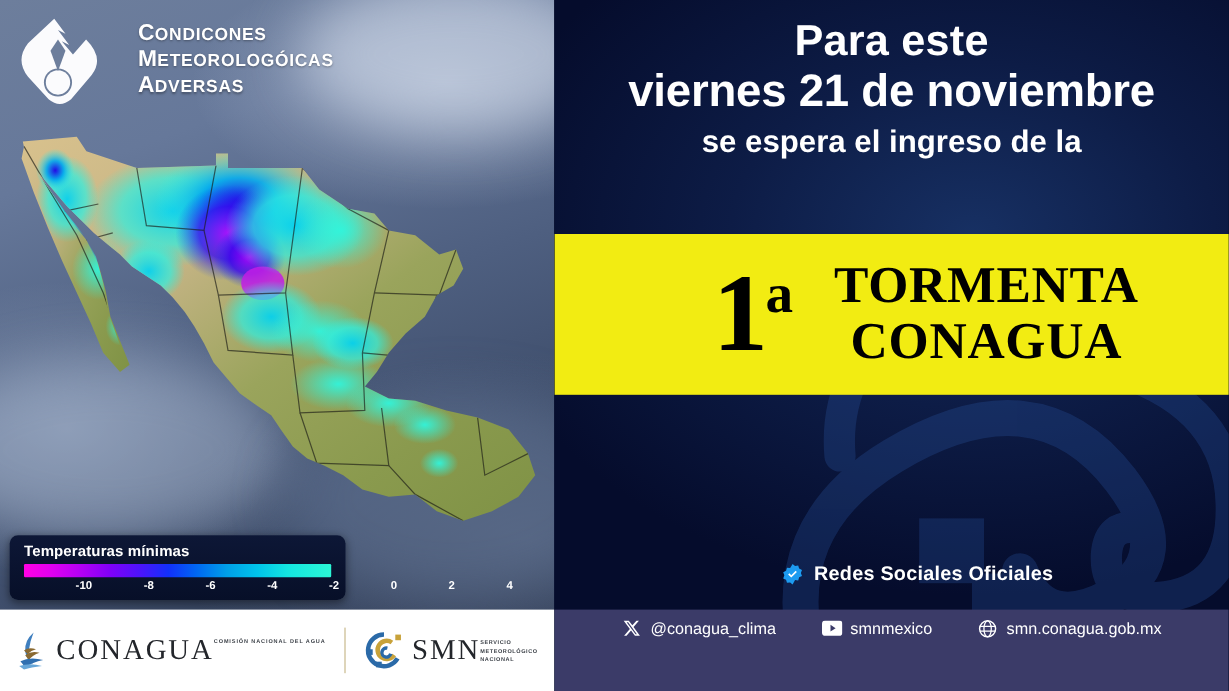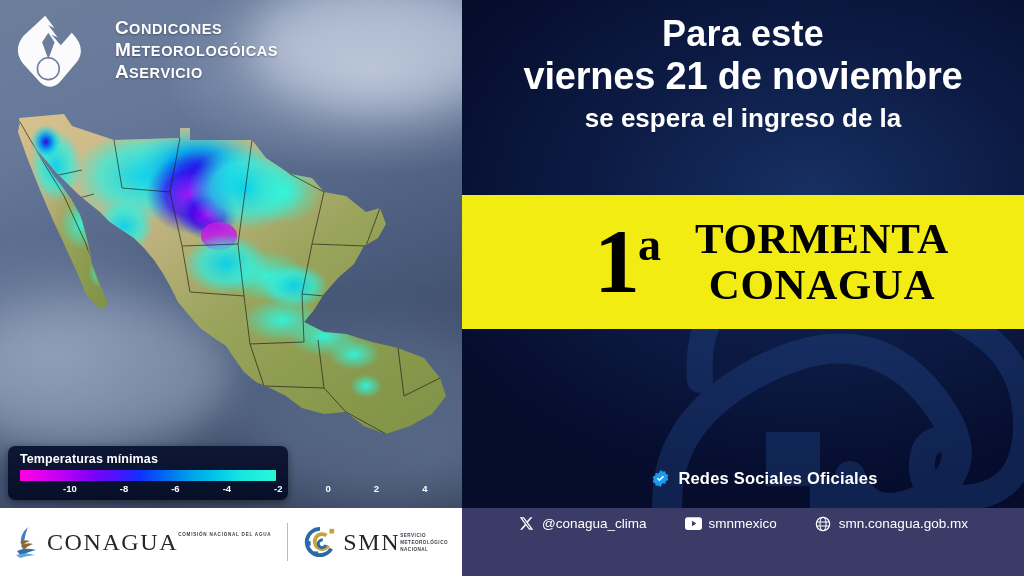--- a/index.html
+++ b/index.html
@@ -116,21 +116,21 @@
     <div id="cma-header">
       <svg id="cma-mark" viewBox="0 0 100 100">
         <path fill="#fbfbfd" d="M40 6 L52 22 L44 18 L56 34 L48 30 L60 44 L74 28 Q94 48 80 66 L58 92 Q46 102 34 92 L12 68 Q-2 50 12 32 Z"></path>
         <circle cx="44" cy="74" r="15" fill="#6d7e9c"></circle>
         <circle cx="44" cy="74" r="13" fill="#fbfbfd"></circle>
         <path fill="#6d7e9c" d="M44 28 L52 40 L44 62 L36 40 Z"></path>
       </svg>
       <div id="cma-title">
         <span class="cma-line"><span class="cap">C</span><span class="rest">ONDICONES</span></span>
         <span class="cma-line"><span class="cap">M</span><span class="rest">ETEOROLOGÓICAS</span></span>
-        <span class="cma-line"><span class="cap">A</span><span class="rest">SERVICIO</span></span>
+        <span class="cma-line"><span class="cap">A</span><span class="rest">DVERSAS</span></span>
       </div>
     </div>
 
     <div id="map-wrap">
       <svg id="map-svg" viewBox="0 0 470 360">
         <defs>
           <clipPath id="mxclip">
             <path d="M25,22 L70,18 L78,30 L120,44 L186,42 L186,32 L196,32 L196,44 L258,44
                      L272,62 L296,78 L318,82 L330,96 L352,100 L372,116 L386,112 L392,128
                      L384,142 L370,150 L360,168 L344,182 L330,198 L320,214 L310,226

